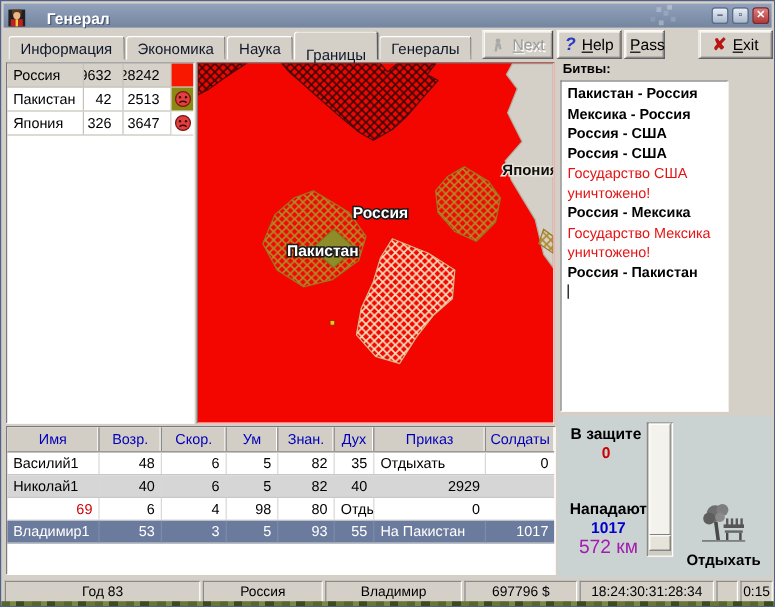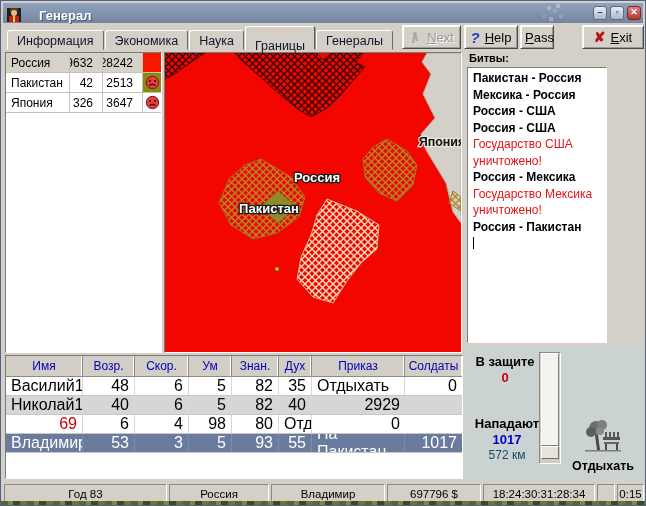--- a/index.html
+++ b/index.html
@@ -71,21 +71,21 @@
   .battle-item.destroyed { color:#e41414; font-weight:normal; white-space:normal; }
   .caret { width:1px; height:12px; background:#000; margin-top:2px; }
 
   
   .gen-table { position:absolute; left:4px; top:354px; width:458px; height:124px; background:#fff;
     border:1px solid; border-color:#7a7a7a #fff #fff #7a7a7a; overflow:hidden; }
   .g-row { display:grid; grid-template-columns:77px 52px 54px 43px 47px 33px 93px 57px; height:19px; }
   .g-head { height:21px; background:#d2cec6; border-bottom:1px solid #8a8a8a; }
   .g-head .g-cell { color:#0000b8; justify-content:center; font-size:12px;
     border-right:1px solid #8a8a8a; box-shadow:inset -1px 0 0 #fff; padding:0; }
-  .g-cell { display:flex; align-items:center; font-size:16px; color:#000;
+  .g-cell { display:flex; align-items:center; font-size:12px; color:#000;
     border-right:1px solid #d8d8d8; overflow:hidden; }
   .g-cell:last-child { border-right:none; }
   .g-row.data { border-bottom:1px solid #c8c8c8; cursor:pointer; }
   .g-row.alt { background:#d6d6d6; }
   .g-row.selected { background:#6b7b9d; color:#fff; }
   .g-row.selected .g-cell { color:#fff; border-right-color:#7e8cab; }
   .g-left { padding-left:5px; } .g-right { justify-content:flex-end; padding-right:5px; }
   .age-alert { color:#cc0000 !important; }
 
   
@@ -292,21 +292,21 @@
 
   <div class="def-panel">
     <div class="dp-label" style="left:0;width:80px;top:7px;">В защите</div>
     <div class="dp-val" style="left:0;width:80px;top:23px;color:#cc0000;">0</div>
     <div class="slider">
       <div class="slider-fill"></div>
       <div class="slider-handle"></div>
     </div>
     <div class="dp-label" style="left:0;width:84px;top:69px;">Нападают</div>
     <div class="dp-val" style="left:0;width:84px;top:85px;color:#0000cc;">1017</div>
-    <div class="dp-val" style="left:0;width:84px;top:101px;color:#0c4a6e;font-weight:normal;font-size:12px;">572 км</div>
+    <div class="dp-val" style="left:0;width:84px;top:101px;color:#a21caf;font-weight:normal;font-size:16px;">572 км</div>
     <div class="rest-btn">
       <svg width="40" height="34" viewBox="0 0 40 34">
         <circle cx="13" cy="9" r="7" fill="#6e6e6e"></circle>
           <circle cx="19" cy="6" r="5" fill="#7e7e7e"></circle>
         <circle cx="8" cy="13" r="5" fill="#5e5e5e"></circle>
           <circle cx="17" cy="12" r="4" fill="#8a8a8a"></circle>
         <path d="M12,16 L14,31 L17,31 L15,16 Z" fill="#4a4a4a"></path>
         <rect x="22" y="13" width="2" height="6" fill="#5a5a5a"></rect>
           <rect x="26" y="13" width="2" height="6" fill="#5a5a5a"></rect>
         <rect x="30" y="13" width="2" height="6" fill="#5a5a5a"></rect>

